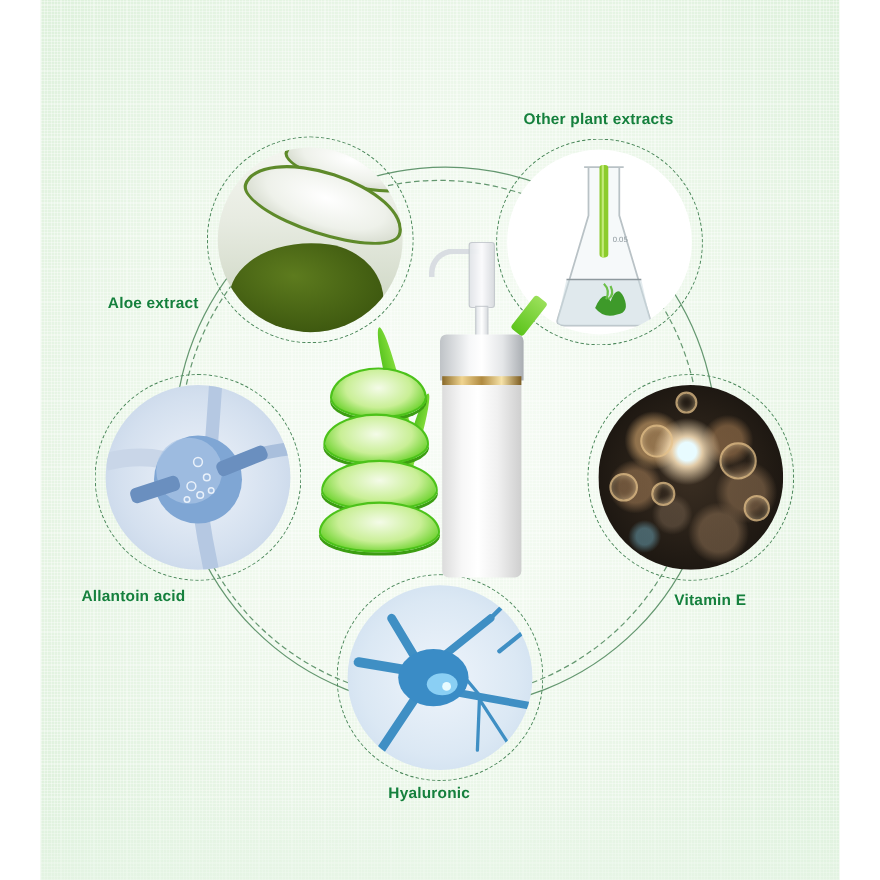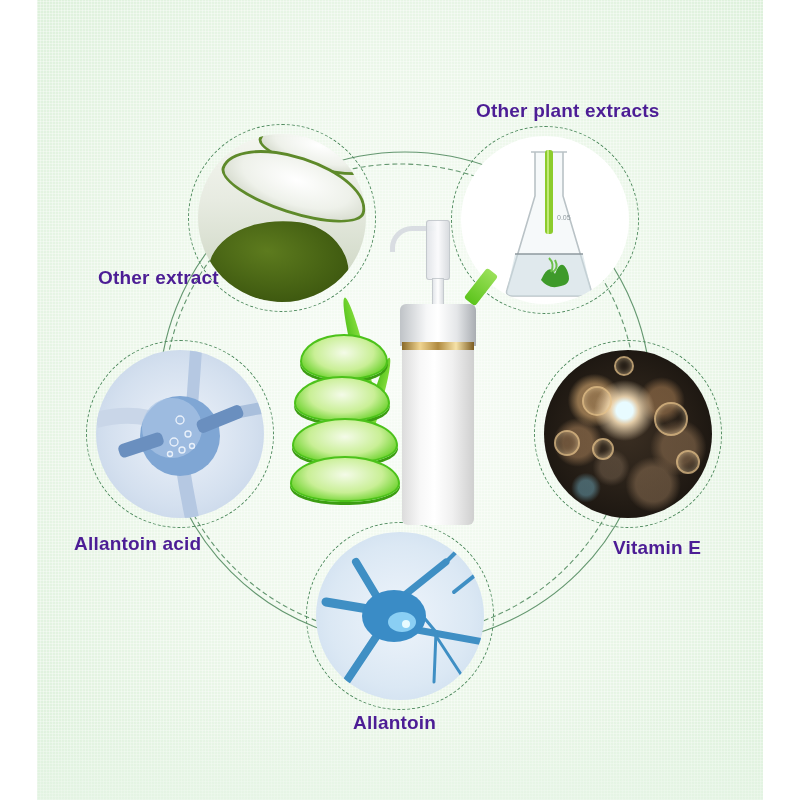--- a/index.html
+++ b/index.html
@@ -72,21 +72,21 @@
     .ha-photo {
       background: radial-gradient(circle at 50% 50%, #eef3fa 0%, #d4e0ef 60%, #bfcfe4 100%);
     }
 
     
     .allantoin-photo {
       background: radial-gradient(circle at 50% 50%, #eef4fb 0%, #dbe8f4 60%, #c7d9ec 100%);
     }
 
     .label {
-      position: absolute; font-size: 19px; font-weight: bold; color: #4c1d95;
+      position: absolute; font-size: 14px; font-weight: bold; color: #15803d;
       letter-spacing: 0.2px; white-space: nowrap;
     }
 
     
     .aloe-stack { position: absolute; left: 288px; top: 296px; width: 120px; height: 210px; }
     .stack-slice {
       position: absolute; left: 0; width: 100px; height: 46px;
       border-radius: 50% 50% 46% 46% / 60% 60% 40% 40%;
       background: radial-gradient(ellipse at 50% 40%, #f4fbe8 0%, #c9ef96 50%, #5fce1e 85%, #3fa50c 100%);
       border: 2px solid #4cc21a;
@@ -145,21 +145,21 @@
 </svg>
 
 <div class="ingredient" style="left:194px; top:130px;">
   <div class="ring"></div>
   <div class="photo aloe-photo">
     <div class="aloe-slice" style="left:60px; top:-6px; width:120px; height:42px; transform:rotate(14deg);"></div>
     <div class="aloe-slice" style="left:22px; top:22px; width:150px; height:58px; transform:rotate(18deg);"></div>
     <div class="aloe-leaf" style="left:12px; top:86px; width:140px; height:82px; transform:rotate(8deg);"></div>
   </div>
 </div>
-<div class="label" style="left:98px; top:267px;">Other extract</div>
+<div class="label" style="left:98px; top:267px;">Aloe extract</div>
 
 <div class="ingredient" style="left:457px; top:132px;">
   <div class="ring"></div>
   <div class="photo flask-photo">
     <svg class="flask-body" viewBox="0 0 96 150">
       <path d="M30 2 h36 M34 2 v44 L6 140 q-2 6 6 6 h72 q8 0 6 -6 L62 46 v-44" fill="rgba(230,238,240,0.35)" stroke="#b9c2c6" stroke-width="1.6"></path>
       <path d="M14 104 L82 104 L90 140 q2 6 -6 6 h-72 q-8 0 -6 -6 Z" fill="rgba(205,220,226,0.55)" stroke="none"></path>
       <line x1="14" y1="104" x2="82" y2="104" stroke="#8e999e" stroke-width="1.4"></line>
       <rect x="44" y="0" width="8" height="84" rx="3" fill="#8ccc2c"></rect>
       <rect x="46" y="0" width="2" height="84" fill="#c2ea78"></rect>
@@ -223,21 +223,21 @@
         <path d="M120 104 L150 150" stroke-width="3"></path>
         <path d="M100 76 L120 100 L118 150" stroke-width="3"></path>
         <path d="M138 60 L158 44" stroke-width="4"></path>
       </g>
       <ellipse cx="78" cy="84" rx="32" ry="26" fill="#3a8cc6"></ellipse>
       <ellipse cx="86" cy="90" rx="14" ry="10" fill="#9fe0ff" opacity="0.8"></ellipse>
       <circle cx="90" cy="92" r="4" fill="#e8fbff"></circle>
     </svg>
   </div>
 </div>
-<div class="label" style="left:353px; top:712px;">Allantoin</div>
+<div class="label" style="left:353px; top:712px;">Hyaluronic</div>
 
 <div class="aloe-stack">
   <div class="stack-leaf" style="left:64px; top:0px; width:12px; height:110px; transform:rotate(-14deg);"></div>
   <div class="stack-leaf" style="left:84px; top:60px; width:10px; height:90px; transform:rotate(16deg);"></div>
   <div class="stack-slice" style="top:38px; left:12px; width:88px;"></div>
   <div class="stack-slice" style="top:80px; left:6px; width:96px;"></div>
   <div class="stack-slice" style="top:122px; left:4px; width:106px;"></div>
   <div class="stack-slice" style="top:160px; left:2px; width:110px;"></div>
 </div>
 

